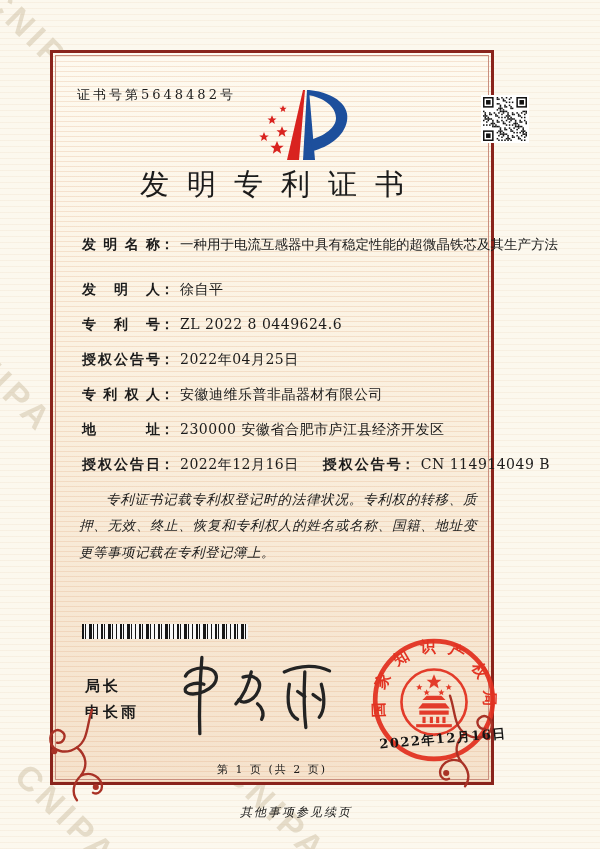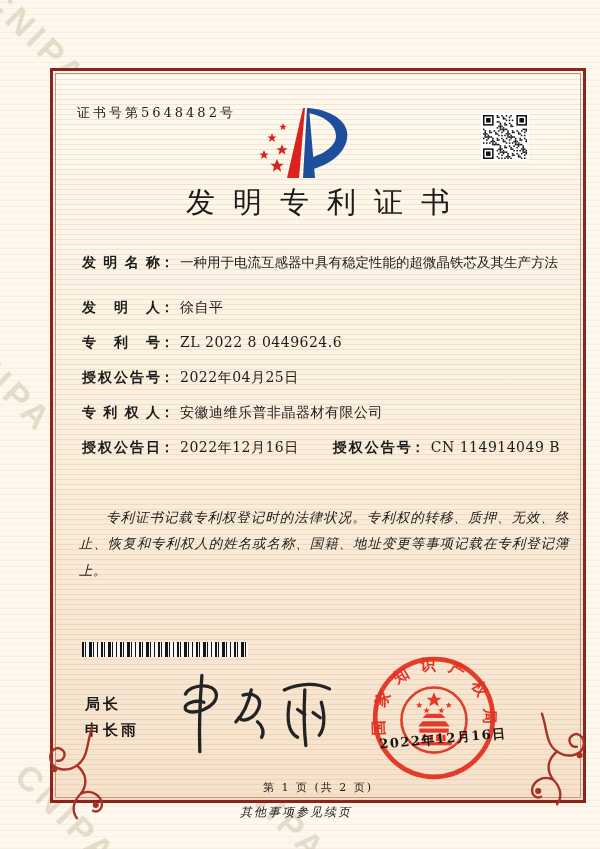--- a/index.html
+++ b/index.html
@@ -14,40 +14,40 @@
       font-size:34px;letter-spacing:5px;color:rgba(198,181,150,.42);
       transform:rotate(45deg);white-space:nowrap;z-index:1;}
   .wm1{left:-28px;top:18px;}
   .wm2{left:330px;top:118px;}
   .wm3{left:378px;top:268px;}
   .wm4{left:-62px;top:362px;}
   .wm5{left:132px;top:528px;}
   .wm6{left:2px;top:796px;}
   .wm7{left:212px;top:792px;}
   
-  .frame{position:absolute;left:50px;top:68px;width:536px;height:735px;
+  .frame{position:absolute;left:50px;top:50px;width:444px;height:735px;
     box-sizing:border-box;border:3px solid #8a241c;z-index:2;
     background:
       repeating-linear-gradient(0deg,rgba(224,166,124,.26) 0 1px,transparent 1px 5px),
       linear-gradient(180deg,#fefaf0 0%,#fbf2e2 40%,#f7e8d4 75%,#f5e2cc 100%);}
   .frame::before{content:"";position:absolute;inset:2px;border:1px solid #c98f7f;pointer-events:none;}
   .cert-no{position:absolute;left:24px;top:33px;font-size:13px;letter-spacing:3px;}
   .logo{position:absolute;left:200px;top:31px;width:100px;height:84px;}
   .qr{position:absolute;left:428px;top:42px;width:44px;height:44px;background:#fff;padding:2px;}
   .title{position:absolute;left:0;right:0;top:112px;text-align:center;
          font-size:29px;font-weight:normal;letter-spacing:18px;text-indent:18px;}
   .fields{position:absolute;left:29px;top:183px;right:6px;font-size:14px;}
   .row{margin-bottom:17px;white-space:nowrap;}
   .row.first{margin-bottom:27px;}
   .row .lab{display:inline-block;width:78px;text-align:justify;text-align-last:justify;
             font-weight:600;vertical-align:bottom;}
   .row .col{font-weight:600;}
   .row .val{margin-left:6px;letter-spacing:.5px;}
   .row .val.long{font-size:13.5px;letter-spacing:0;}
-  .row .pair2{display:inline-block;margin-left:34px;}
+  .row .pair2{display:inline-block;margin-left:24px;}
   .paras{position:absolute;left:26px;top:433px;right:14px;font-size:13.5px;
          font-style:italic;line-height:1.95;letter-spacing:.5px;text-align:justify;}
   .paras p{margin:0;text-indent:2em;}
   .barcode{position:absolute;left:29px;top:571px;width:166px;height:15px;background:#fff;
     background:repeating-linear-gradient(90deg,#151515 0 2px,#f7f7f7 2px 3px,#151515 3px 4px,
       #f7f7f7 4px 7px,#151515 7px 10px,#f7f7f7 10px 11px,#151515 11px 12px,#f7f7f7 12px 15px,
       #151515 15px 16px,#f7f7f7 16px 19px);}
   .officer{position:absolute;left:32px;top:620px;font-size:15px;font-weight:bold;
            letter-spacing:3px;line-height:26px;}
   .signature{position:absolute;left:118px;top:590px;width:175px;height:98px;}
@@ -318,20 +318,23 @@
       <div class="row">
         <span class="lab">专利号</span><span class="col">：</span><span class="val">ZL 2022 8 0449624.6</span>
       </div>
       <div class="row">
         <span class="lab">授权公告号</span><span class="col">：</span><span class="val">2022年04月25日</span>
       </div>
       <div class="row">
         <span class="lab">专利权人</span><span class="col">：</span><span class="val">安徽迪维乐普非晶器材有限公司</span>
       </div>
       <div class="row">
+        <span class="lab">地址</span><span class="col">：</span><span class="val">230000 安徽省合肥市庐江县经济开发区</span>
+      </div>
+      <div class="row">
         <span class="lab">授权公告日</span><span class="col">：</span><span class="val">2022年12月16日</span><span class="pair2"><span class="lab">授权公告号</span><span class="col">：</span><span class="val">CN 114914049 B</span></span>
       </div>
     </div>
 
     <div class="paras">
       <p>专利证书记载专利权登记时的法律状况。专利权的转移、质押、无效、终止、恢复和专利权人的姓名或名称、国籍、地址变更等事项记载在专利登记簿上。</p>
     </div>
 
     <div class="barcode"></div>
 

